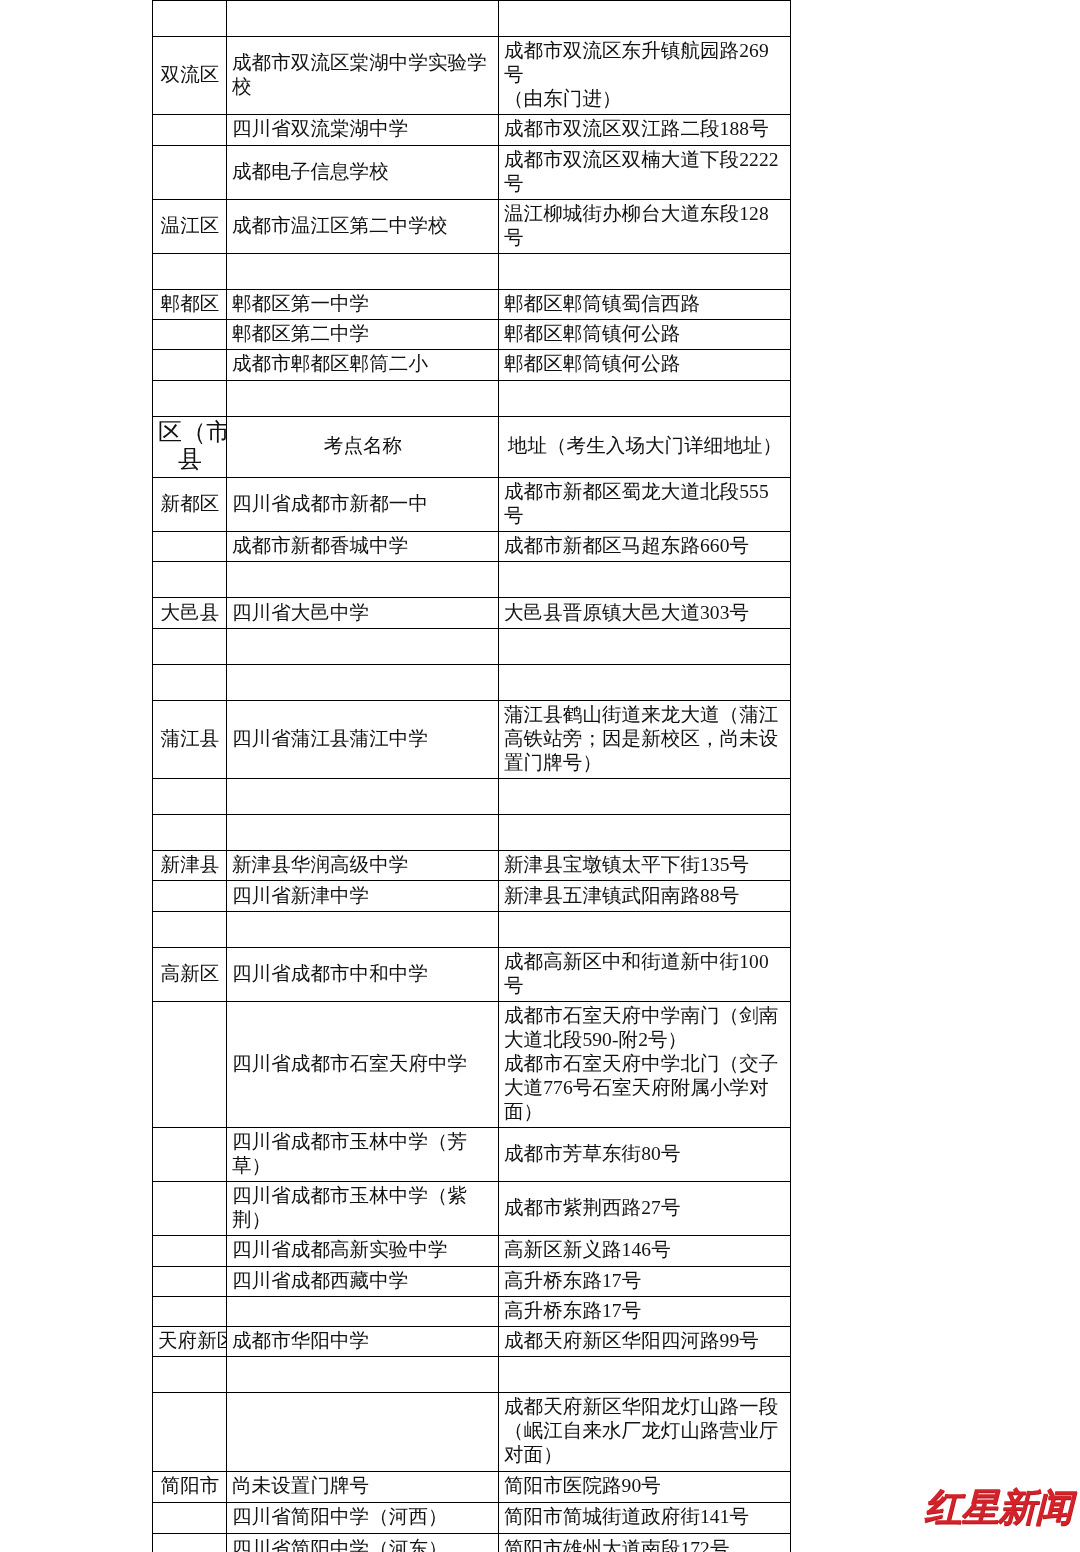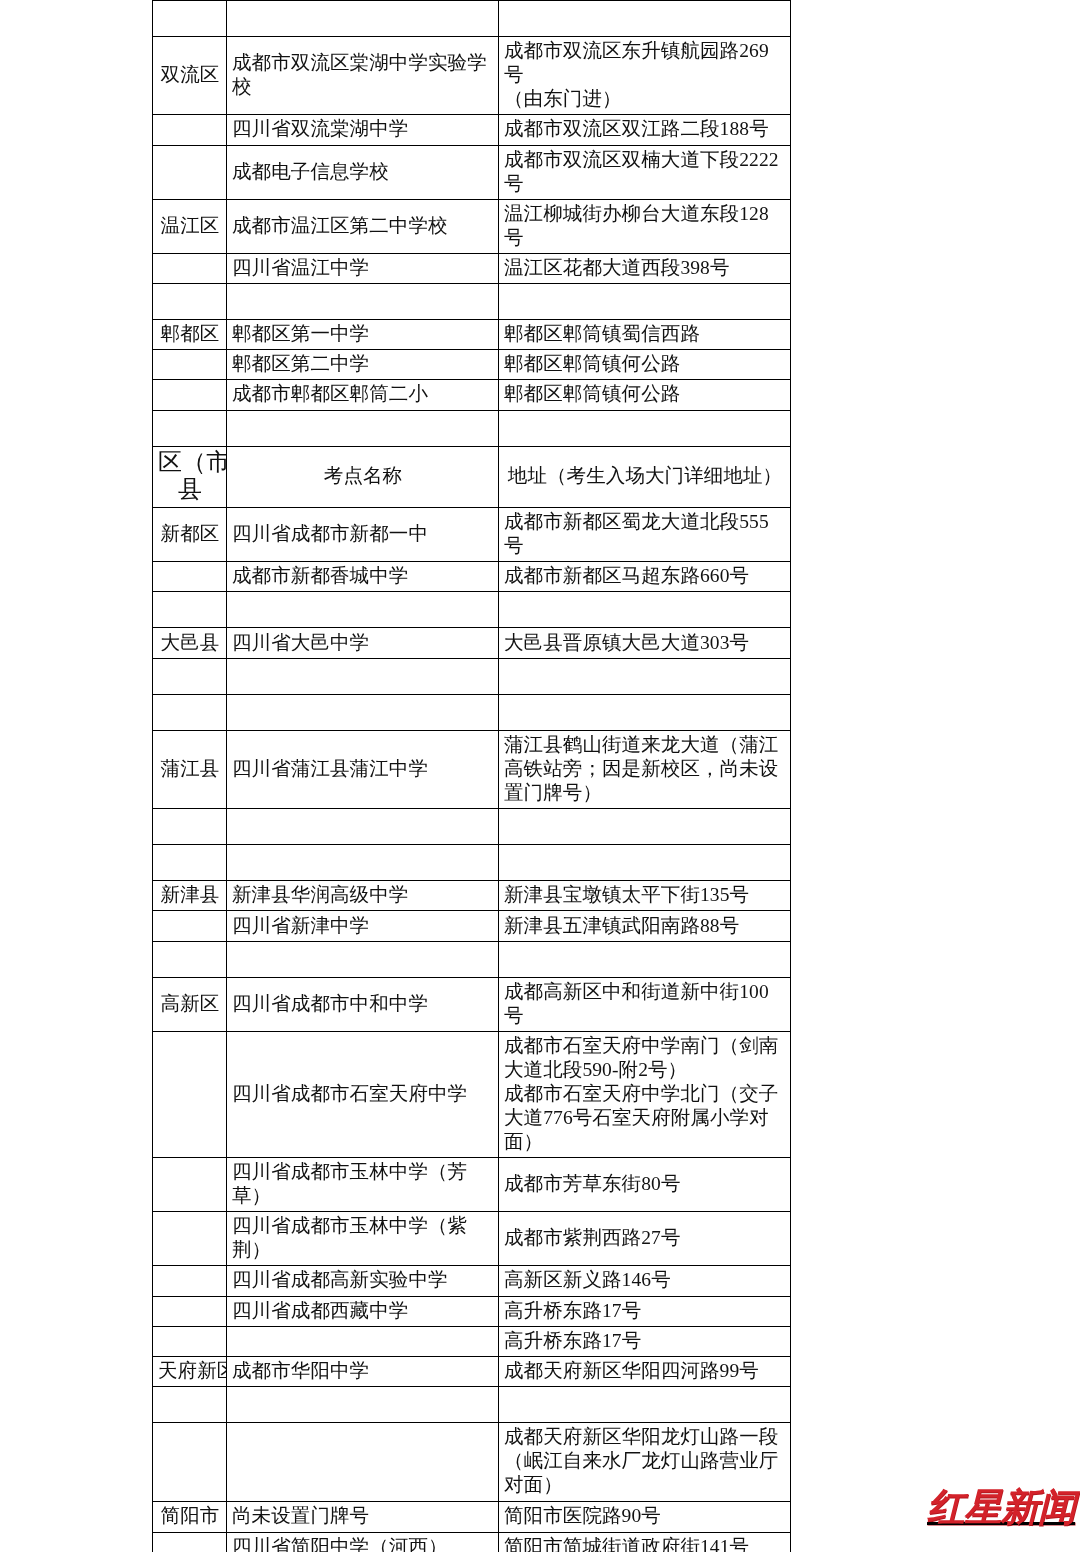--- a/index.html
+++ b/index.html
@@ -79,22 +79,21 @@
   td.multiline { vertical-align: middle; }
 
   .logo {
     position: absolute;
     left: 930px;
     top: 1478px;
     width: 142px;
     height: 58px;
     display: flex;
     align-items: center;
-    justify-content: center;
-    text-decoration: underline;
+    justify-content: flex-end;
   }
   .logo-text {
     font-family: "Liberation Serif", "DejaVu Serif", serif;
     font-size: 38px;
     font-weight: 700;
     font-style: italic;
     color: #d3222a;
     letter-spacing: -1px;
     line-height: 1;
     text-shadow: 0.5px 0.5px 0 #b3161d;
@@ -132,25 +131,20 @@
           <tr style="height: 30px;">
             <td class="district"></td>
             <td class="school">成都电子信息学校</td>
             <td class="address">成都市双流区双楠大道下段2222号</td>
           </tr>
           <tr style="height: 30px;">
             <td class="district">温江区</td>
             <td class="school">成都市温江区第二中学校</td>
             <td class="address">温江柳城街办柳台大道东段128号</td>
           </tr>
-          <tr style="height: 30px;">
-            <td class="district"></td>
-            <td class="school">四川省温江中学</td>
-            <td class="address">温江区花都大道西段398号</td>
-          </tr>
           <tr style="height: 32px;">
             <td class="district empty"></td>
             <td class="school empty"></td>
             <td class="address empty"></td>
           </tr>
           <tr style="height: 30px;">
             <td class="district">郫都区</td>
             <td class="school">郫都区第一中学</td>
             <td class="address">郫都区郫筒镇蜀信西路</td>
           </tr>

